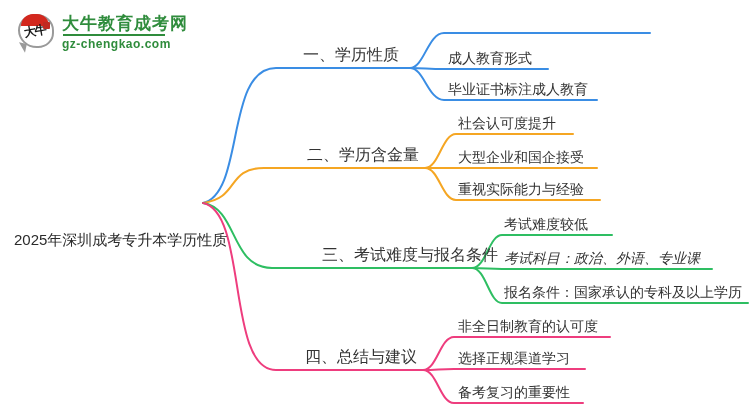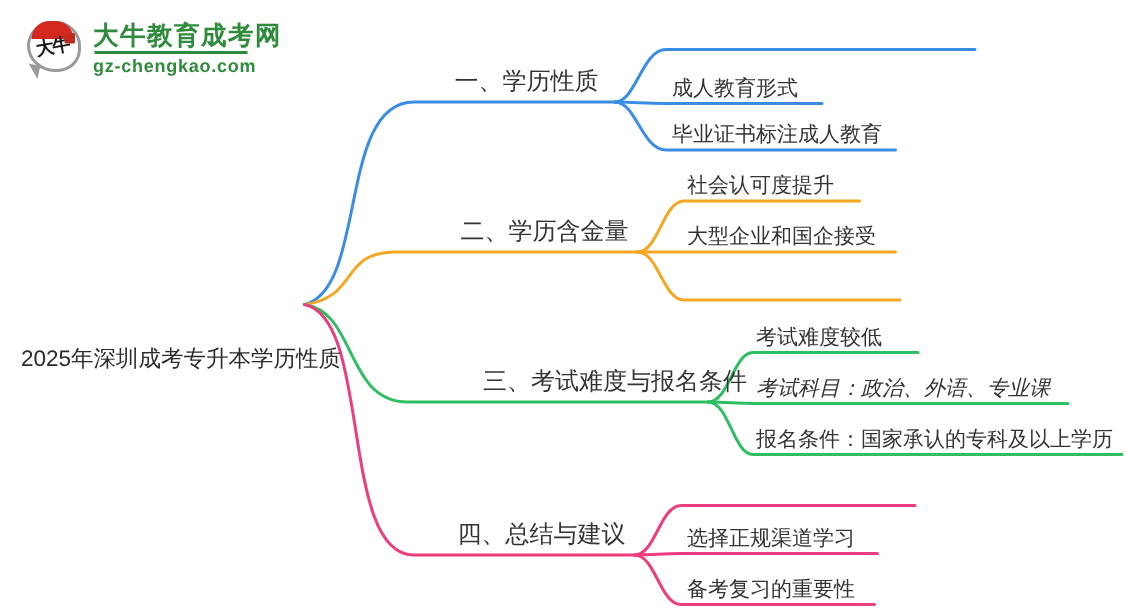--- a/index.html
+++ b/index.html
@@ -115,21 +115,23 @@
   <div class="node branch-label" style="left:303px;top:47px;">一、学历性质</div>
   <div class="node branch-label" style="left:307px;top:147px;">二、学历含金量</div>
   <div class="node branch-label" style="left:322px;top:247px;">三、考试难度与报名条件</div>
   <div class="node branch-label" style="left:305px;top:349px;">四、总结与建议</div>
 
   <div class="node" style="left:448px;top:50px;">成人教育形式</div>
   <div class="node" style="left:448px;top:81px;">毕业证书标注成人教育</div>
 
   <div class="node" style="left:458px;top:115px;">社会认可度提升</div>
   <div class="node" style="left:458px;top:149px;">大型企业和国企接受</div>
+  <div class="node" style="left:458px;top:181px;">重视实际能力与经验</div>
 
   <div class="node" style="left:504px;top:216px;">考试难度较低</div>
   <div class="node" style="left:504px;top:250px;font-style:italic;">考试科目：政治、外语、专业课</div>
   <div class="node" style="left:504px;top:284px;">报名条件：国家承认的专科及以上学历</div>
 
+  <div class="node" style="left:458px;top:318px;">非全日制教育的认可度</div>
   <div class="node" style="left:458px;top:350px;">选择正规渠道学习</div>
   <div class="node" style="left:458px;top:384px;">备考复习的重要性</div>
 
 </div>
 
 </body></html>

